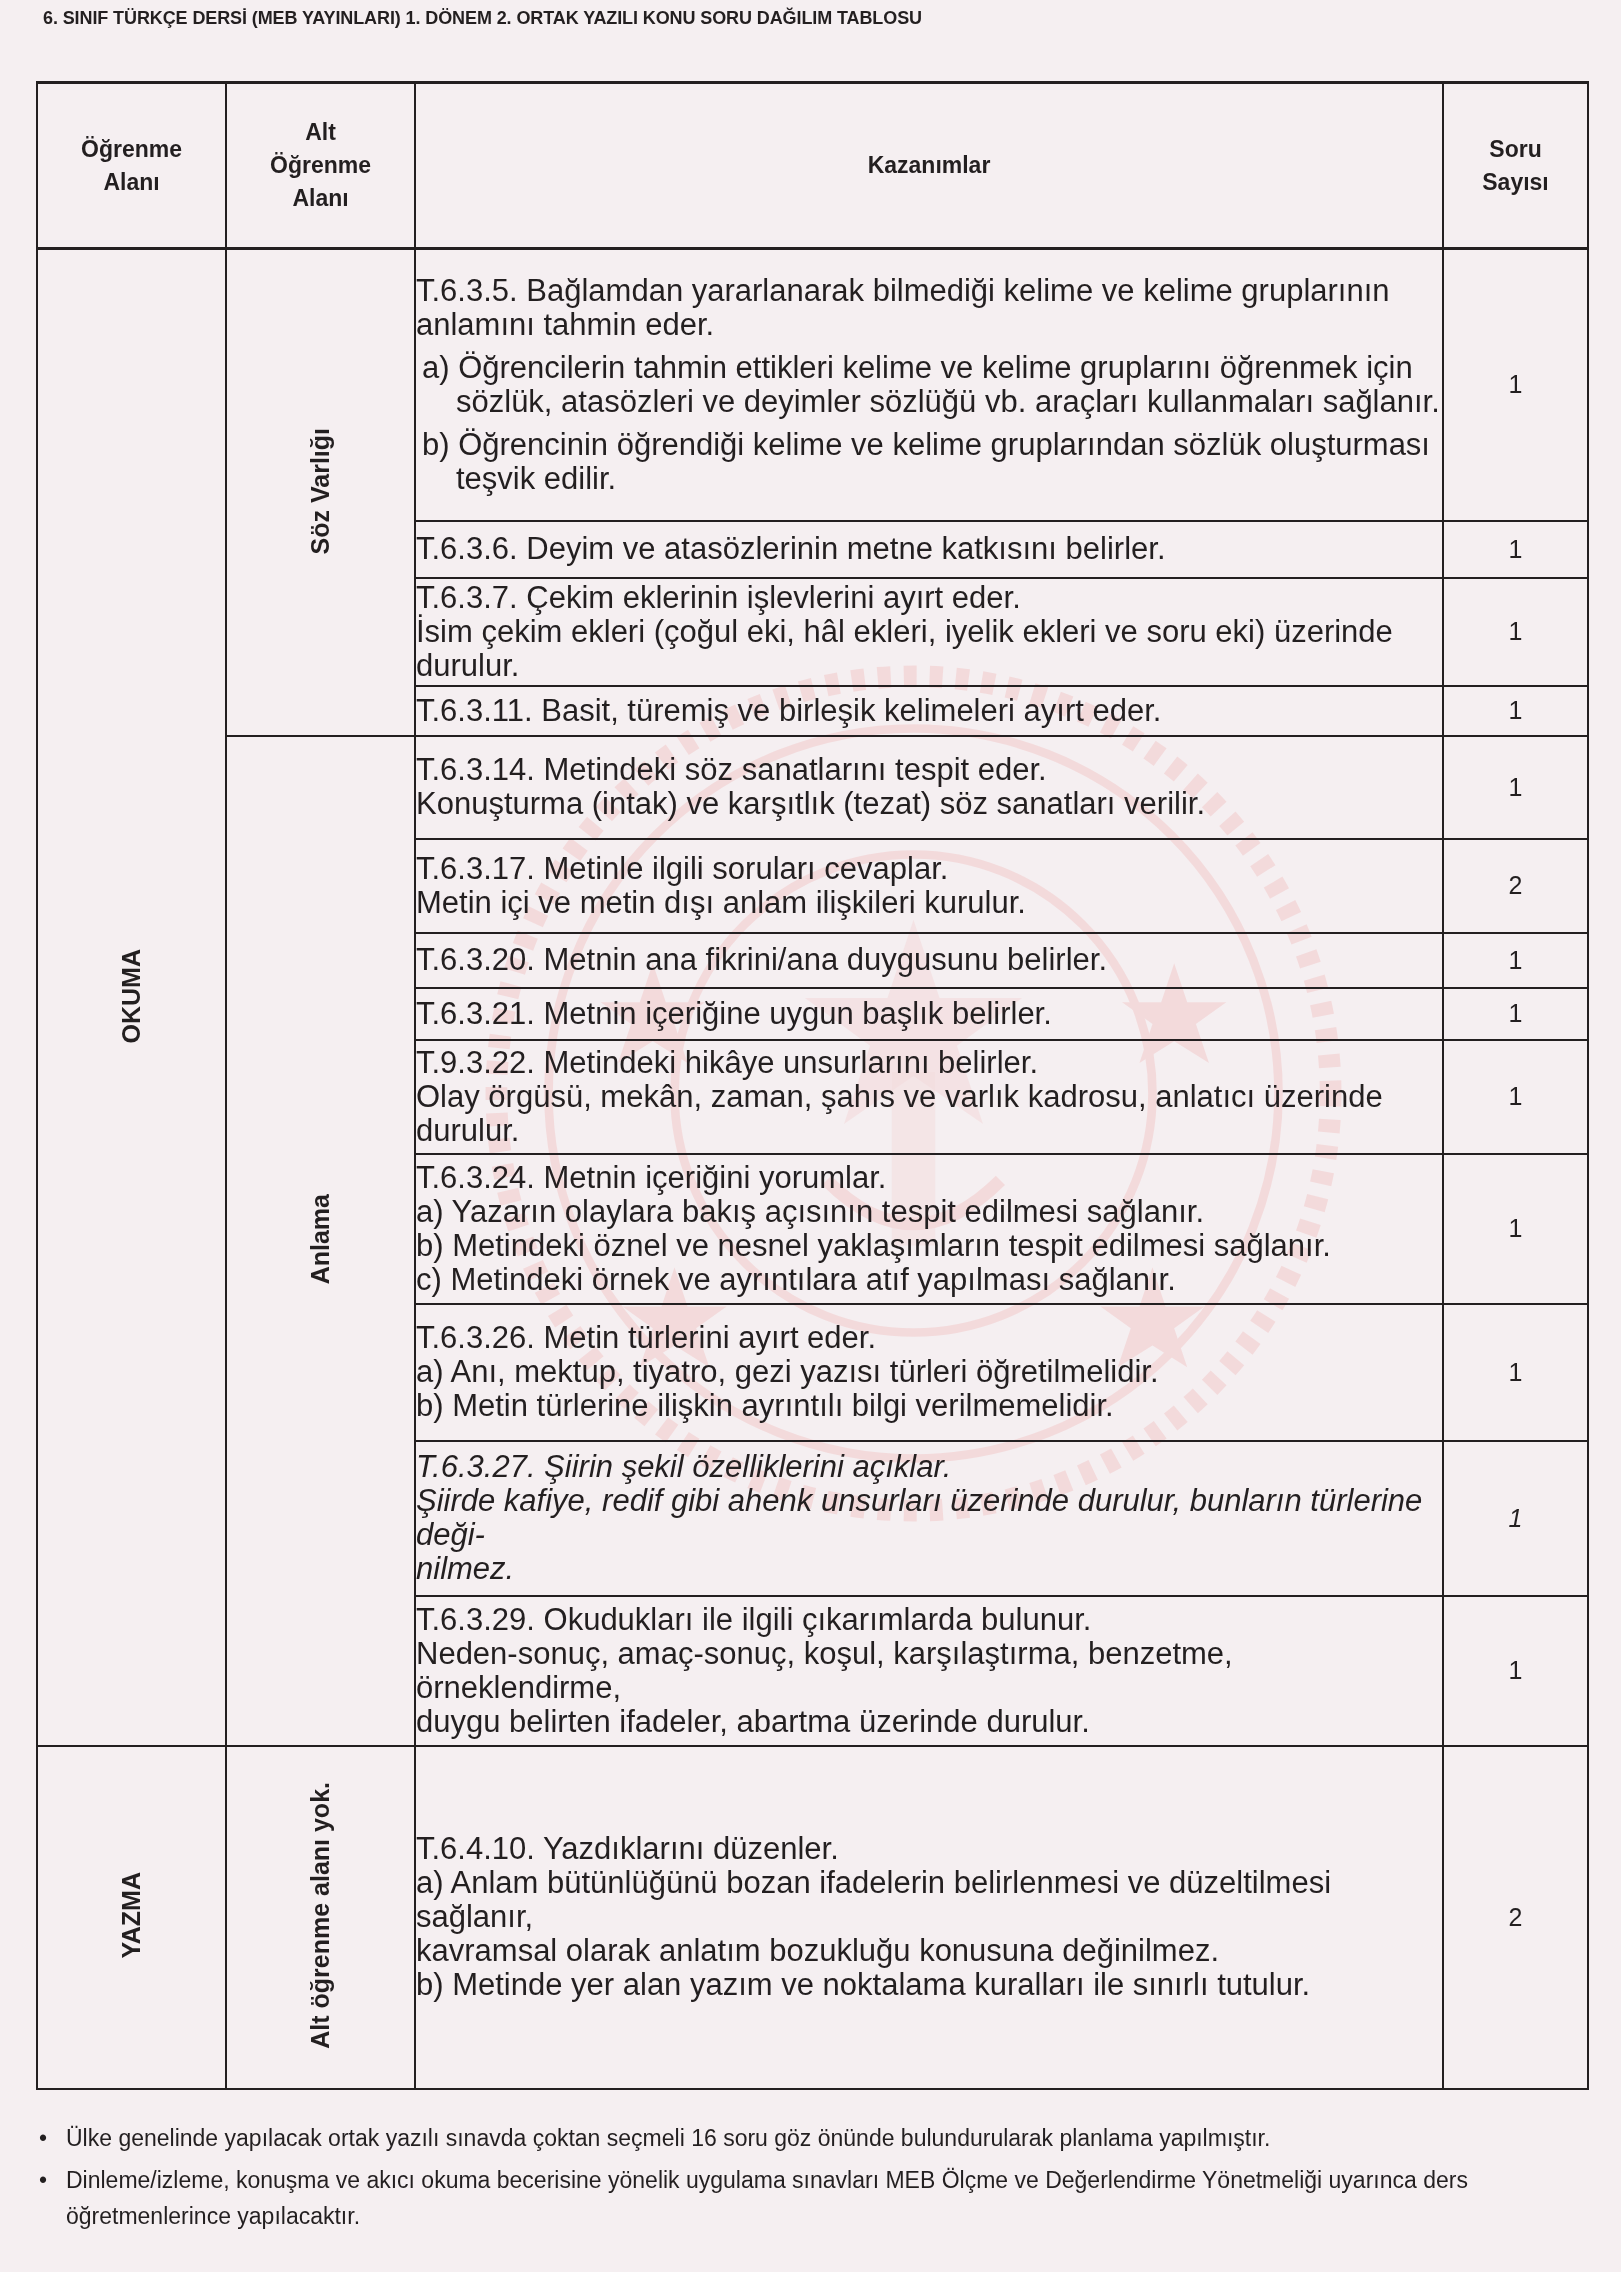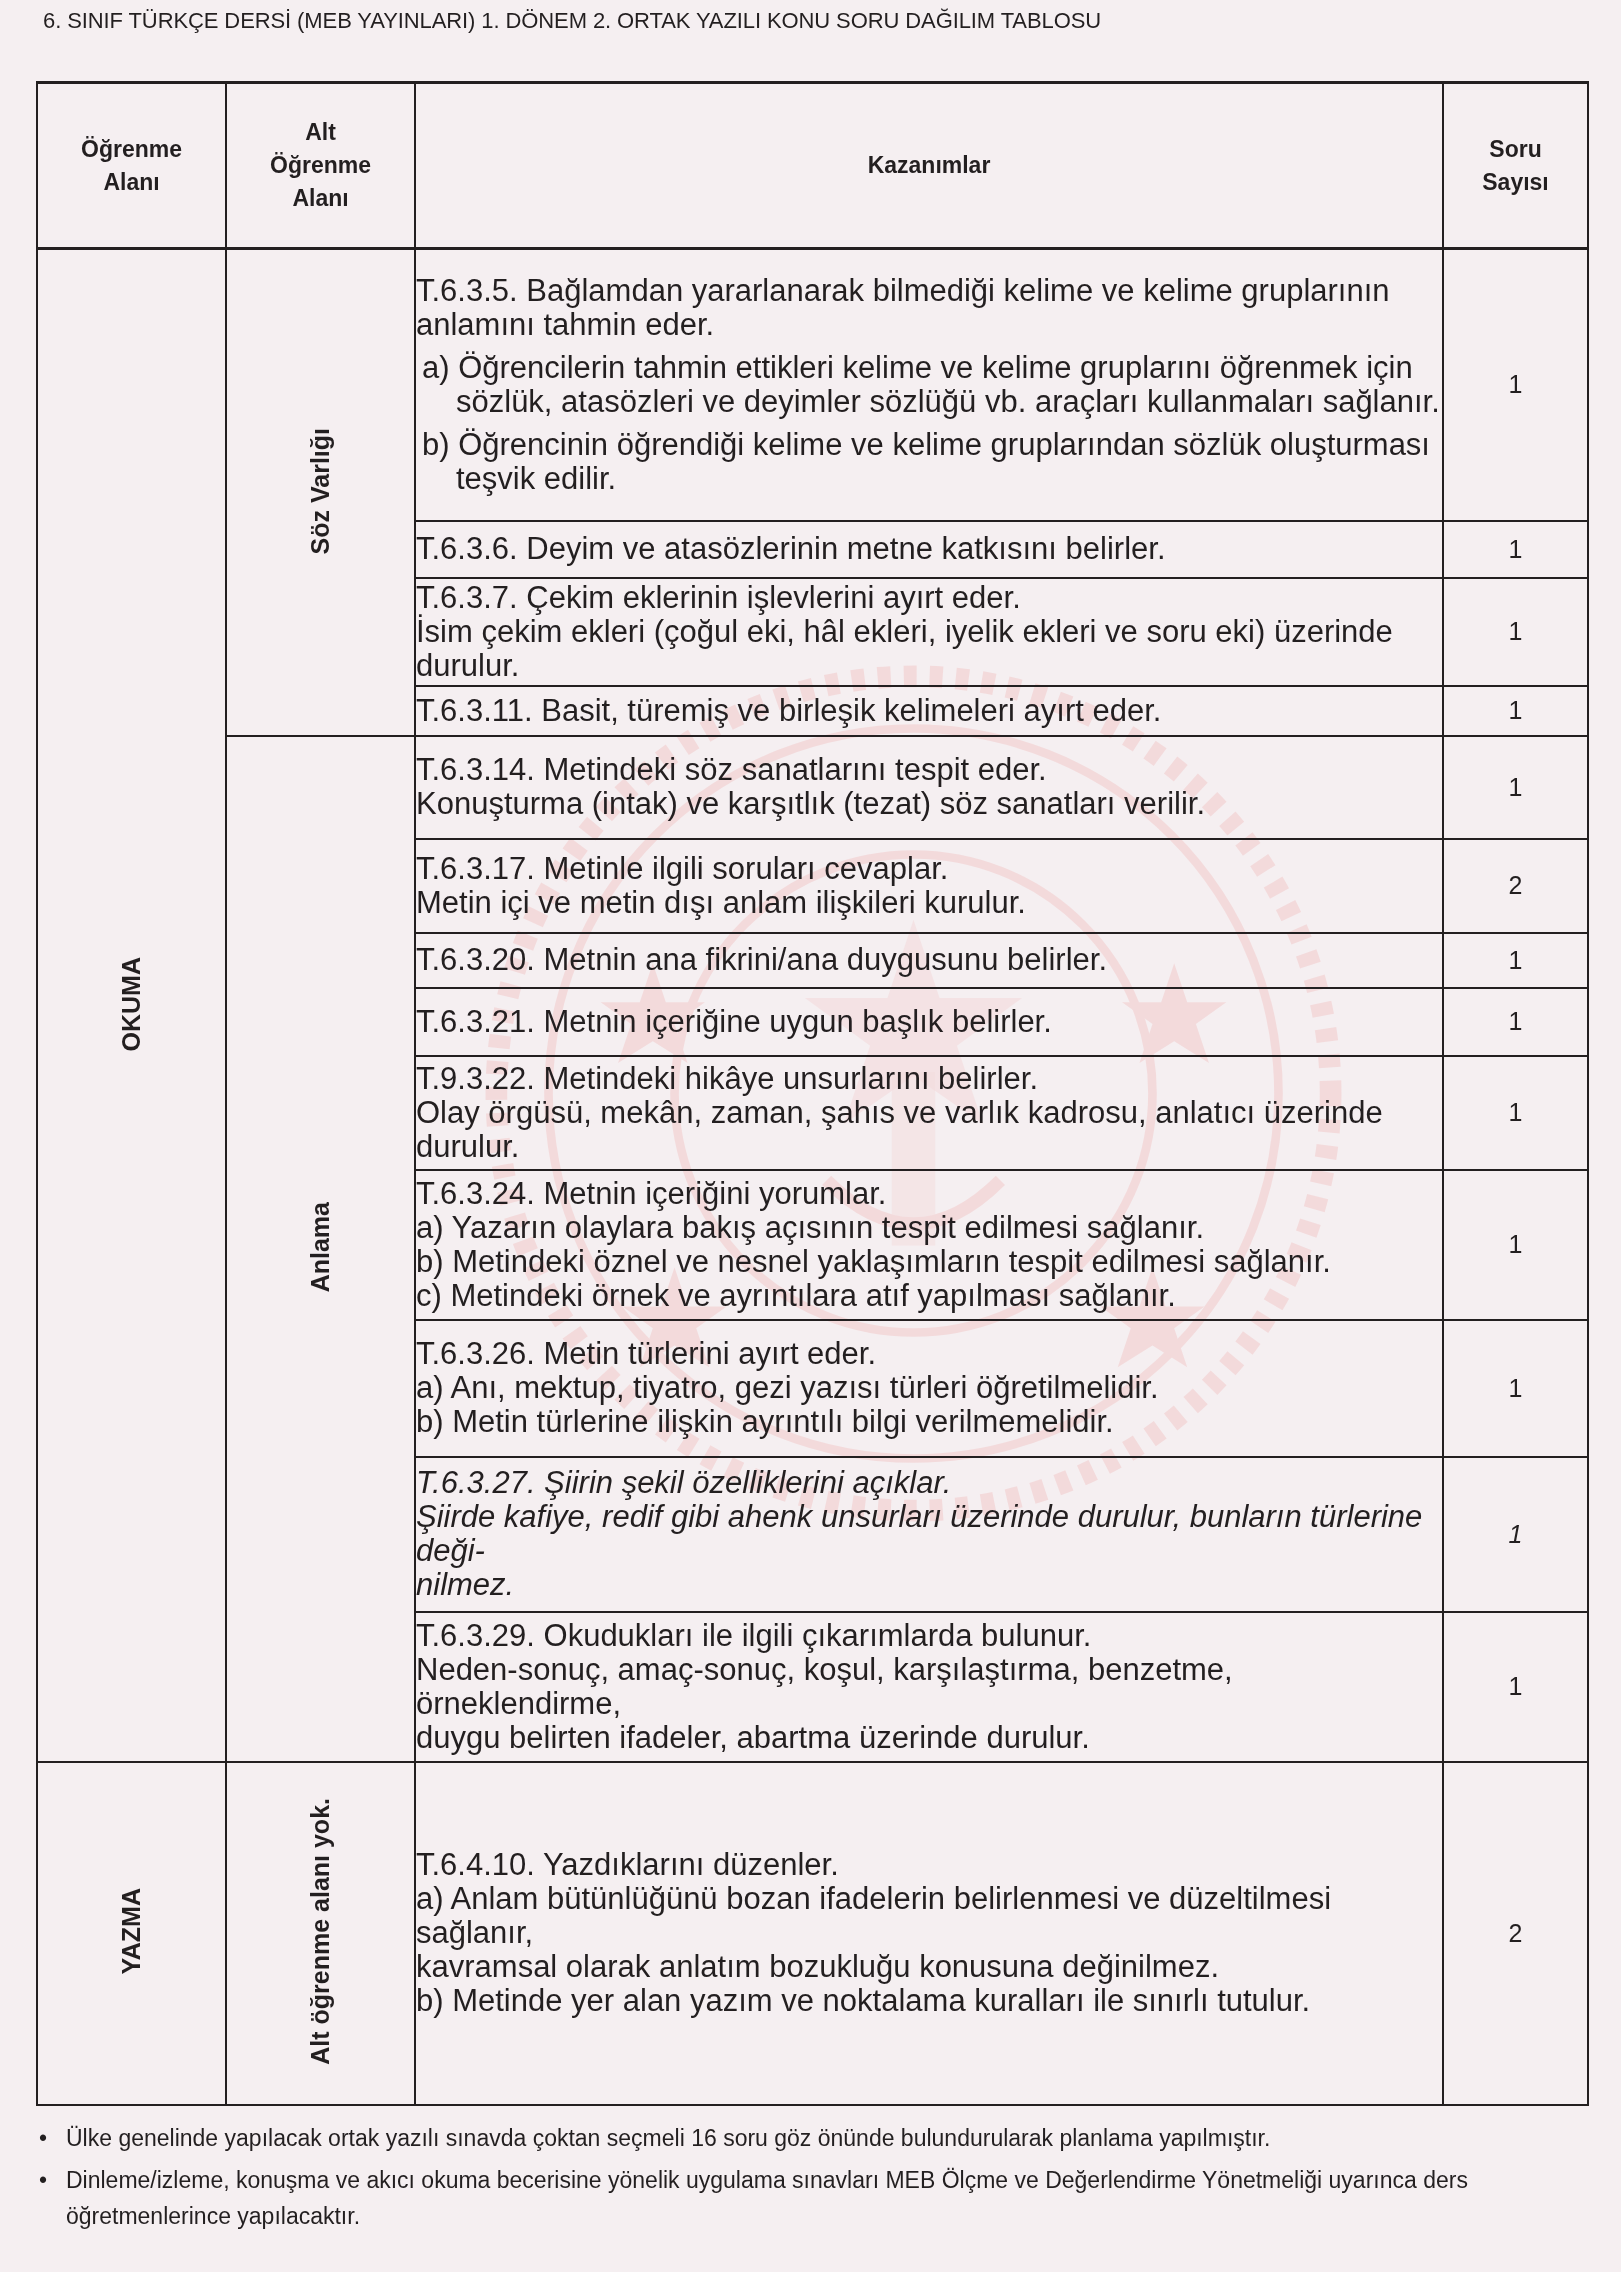--- a/index.html
+++ b/index.html
@@ -6,21 +6,21 @@
     body {
       width: 1622px; height: 2273px;
       background: #f5eff1;
       font-family: "Liberation Sans", sans-serif;
       color: #231f20;
       position: relative;
       overflow: hidden;
     }
     .title {
       position: absolute; left: 43px; top: 7.5px; width: 1543px;
-      font-size: 22px; font-weight: normal; letter-spacing: -0.1px;
+      font-size: 18px; font-weight: bold; letter-spacing: -0.1px;
       white-space: nowrap;
     }
     .watermark {
       position: absolute; left: 479px; top: 659px; width: 869px; height: 869px;
       pointer-events: none; opacity: 0.14;
     }
     table.grid {
       position: absolute; left: 36px; top: 81px;
       width: 1550px;
       border-collapse: collapse;
@@ -152,21 +152,21 @@
           <span class="line">Metin içi ve metin dışı anlam ilişkileri kurulur.</span>
         </td>
         <td class="count">2</td>
       </tr>
       <tr style="height: 55px;">
         <td class="kaz">
           <span class="line">T.6.3.20. Metnin ana fikrini/ana duygusunu belirler.</span>
         </td>
         <td class="count">1</td>
       </tr>
-      <tr style="height: 68px;">
+      <tr style="height: 52px;">
         <td class="kaz">
           <span class="line">T.6.3.21. Metnin içeriğine uygun başlık belirler.</span>
         </td>
         <td class="count">1</td>
       </tr>
       <tr style="height: 114px;">
         <td class="kaz">
           <span class="line">T.9.3.22. Metindeki hikâye unsurlarını belirler.</span>
           <span class="line">Olay örgüsü, mekân, zaman, şahıs ve varlık kadrosu, anlatıcı üzerinde durulur.</span>
         </td>

